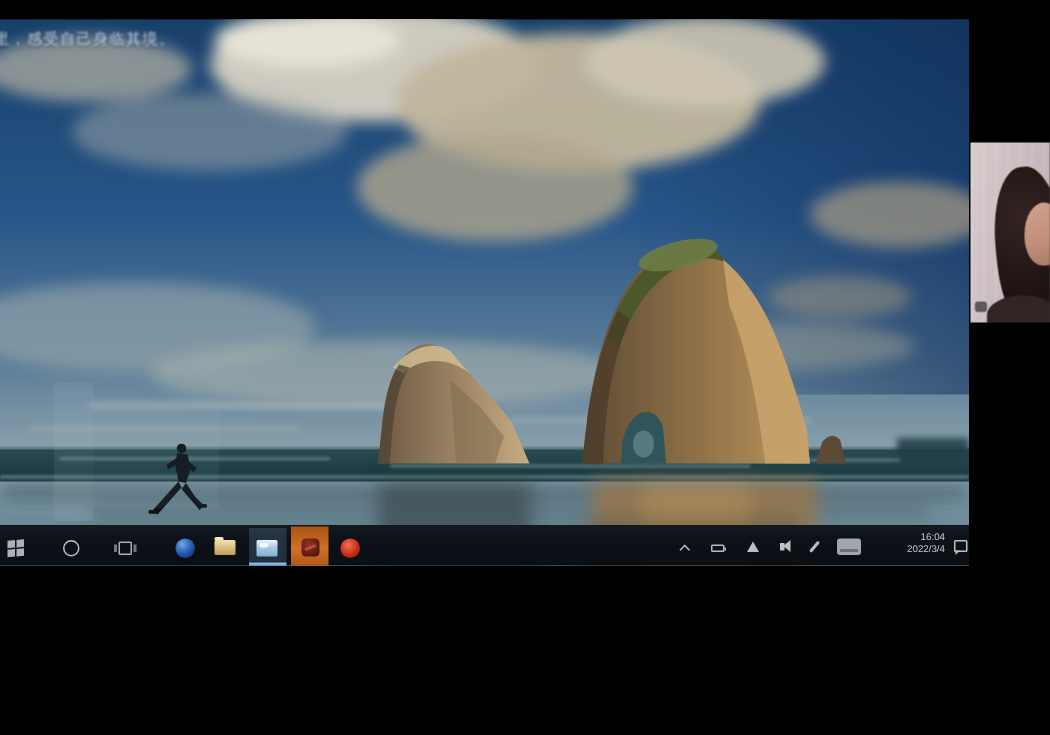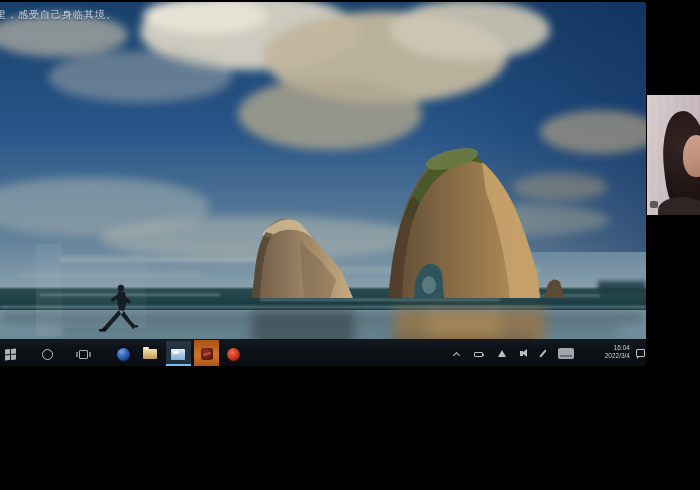--- a/index.html
+++ b/index.html
@@ -1,20 +1,20 @@
 <!DOCTYPE html>
 <html><head>
 <meta charset="utf-8">
 <style>
   html,body{margin:0;padding:0;background:#000;}
   *{box-sizing:border-box;font-family:"Liberation Sans",sans-serif;}
   .stage{position:relative;width:700px;height:490px;overflow:hidden;background:#000;}
 
   
-  .desktop{position:absolute;left:0;top:2px;width:646px;height:364px;overflow:hidden;background:#1c4877;}
+  .desktop{position:absolute;left:0;top:13px;width:646px;height:364px;overflow:hidden;background:#1c4877;}
   .wallpaper{position:absolute;inset:0;}
   .wallpaper svg{filter:blur(0.5px) saturate(0.95);}
 
   .caption{
     position:absolute;left:-4px;top:6px;width:180px;
     font-size:10px;letter-spacing:1px;color:rgba(214,228,246,0.92);
     text-shadow:0 1px 2px rgba(10,30,60,0.8);
     filter:blur(0.55px);white-space:nowrap;
   }
 

